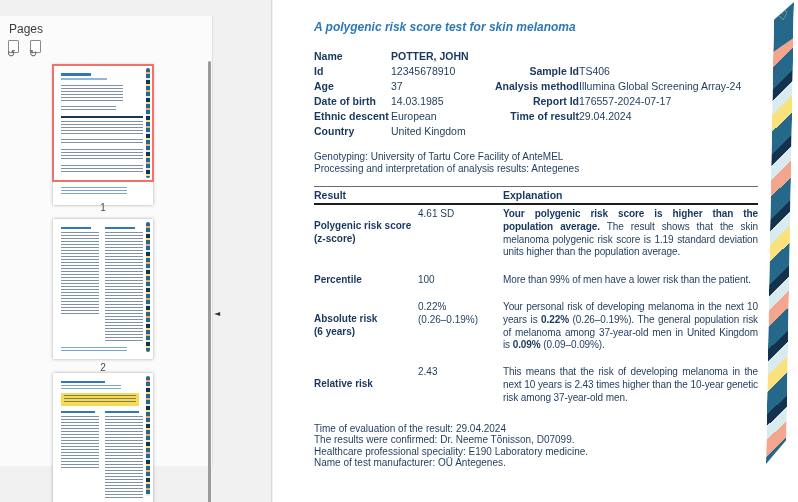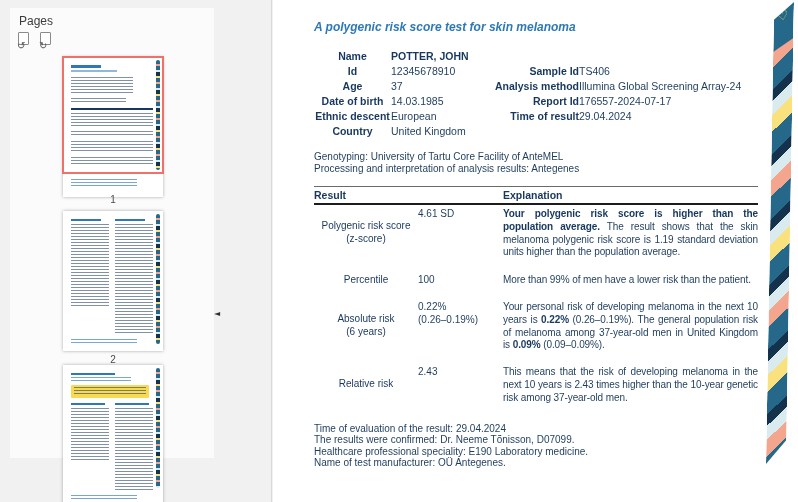--- a/index.html
+++ b/index.html
@@ -1,20 +1,20 @@
 <!DOCTYPE html>
 <html><head>
 <meta charset="utf-8">
 <style>
   html,body{margin:0;padding:0;overflow:hidden;}
   body{width:798px;height:502px;font-family:"Liberation Sans","DejaVu Sans",sans-serif;background:#f1f1f1;}
   .app{position:relative;width:798px;height:502px;background:#f1f1f1;}
 
   
-  .sidebar{position:absolute;left:0;top:8px;width:213px;height:450px;background:#fbfbfb;border-right:1px solid #e0e0e0;box-sizing:border-box;margin-left:10px;}
+  .sidebar{position:absolute;left:0;top:16px;width:213px;height:450px;background:#fbfbfb;border-right:1px solid #e0e0e0;box-sizing:border-box;}
   .sidebar-title{position:absolute;left:9px;top:6px;font-size:12px;color:#3c3c3c;}
   .sidebar-tools{position:absolute;left:8px;top:24px;display:flex;gap:8px;}
   .tool-btn{width:14px;height:15px;position:relative;cursor:pointer;}
   .page-glyph{display:block;width:9px;height:11px;border:1px solid #8a8a8a;border-radius:1px;background:#fff;}
   .arrow-glyph{position:absolute;left:-1px;bottom:-4px;font-size:10px;line-height:10px;color:#555;font-family:"DejaVu Sans",sans-serif;}
   .thumbs{position:absolute;left:0;top:44px;right:6px;bottom:0;}
   .thumb{position:absolute;left:53px;width:100px;height:140px;background:#fff;box-shadow:0 0 3px rgba(90,90,90,.5);}
   .thumb-label{position:absolute;left:53px;width:100px;text-align:center;font-size:10px;color:#4a4a4a;}
   .sel-overlay{position:absolute;left:-1px;top:-1px;width:102px;height:118px;border:2px solid #f0716a;box-sizing:border-box;z-index:3;}
   
@@ -31,34 +31,34 @@
   
   .gutter{position:absolute;left:214px;top:0;width:58px;height:502px;background:#f1f1f1;border-right:1px solid #d8d8d8;box-sizing:border-box;}
   .collapse-arrow{position:absolute;left:0;top:309px;font-size:8px;color:#2f2f2f;cursor:pointer;font-family:"DejaVu Sans",sans-serif;}
 
   
   .page{position:absolute;left:273px;top:0;width:525px;height:502px;background:#ffffff;overflow:hidden;}
   .content{position:absolute;left:41px;top:0;width:444px;color:#1d3c5c;}
   .doc-title{margin-top:27px;font-size:21px;color:#2d79b7;letter-spacing:.2px;}
   .doc-subtitle{margin-top:20px;font-size:12px;font-style:italic;font-weight:bold;color:#2d79b7;}
   .info{margin-top:15px;display:flex;font-size:10.5px;line-height:15px;}
-  .info-left{width:177px;flex:0 0 177px;text-align:center;}
+  .info-left{width:177px;flex:0 0 177px;}
   .info-right{flex:1;padding-top:15px;}
   .irow{display:flex;white-space:nowrap;}
   .ilab{font-weight:bold;color:#17375e;flex:0 0 77px;}
   .info-right .ilab{flex:0 0 88px;text-align:right;}
   .ival{color:#1d3c5c;}
   .ival.bold{font-weight:bold;color:#17375e;}
   .geno{margin-top:12px;font-size:10px;line-height:11.5px;}
 
   .rtable{margin-top:12px;width:444px;font-size:10px;}
   .t-head{display:flex;border-top:1px solid #6a6a6a;border-bottom:2px solid #1c1c1c;padding:2px 0 2px;font-weight:bold;font-size:10.5px;color:#17375e;}
   .t-head .h1{flex:0 0 189px;}
   .t-row{display:flex;line-height:12.8px;}
-  .t-label{flex:0 0 104px;font-weight:normal;color:#17375e;text-align:center;}
+  .t-label{flex:0 0 104px;font-weight:bold;color:#17375e;}
   .t-value{flex:0 0 85px;}
   .t-exp{flex:1;text-align:justify;letter-spacing:-0.1px;}
   .pad1{height:12px;}
   .b{font-weight:bold;color:#17375e;}
   .m1{margin-top:3px;} .m2{margin-top:15px;} .m3{margin-top:14px;} .m4{margin-top:14px;}
 
   .doc-footer{margin-top:18px;font-size:10px;line-height:11.5px;}
 
   
   .band{position:absolute;left:497px;top:0;width:20px;height:466px;transform:skewX(-1deg);

